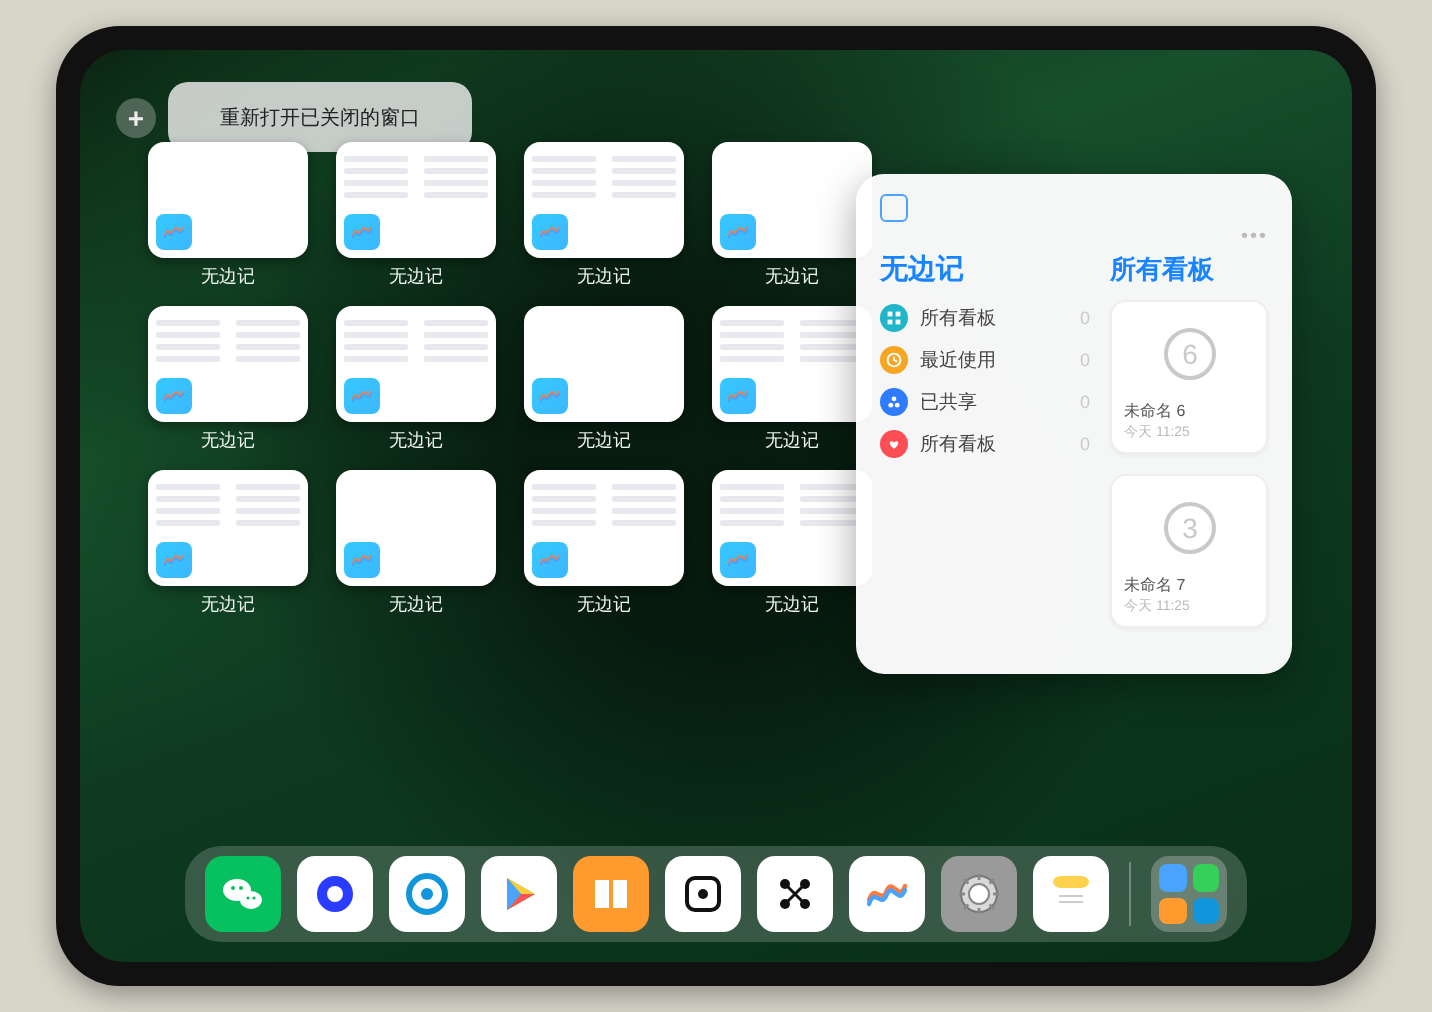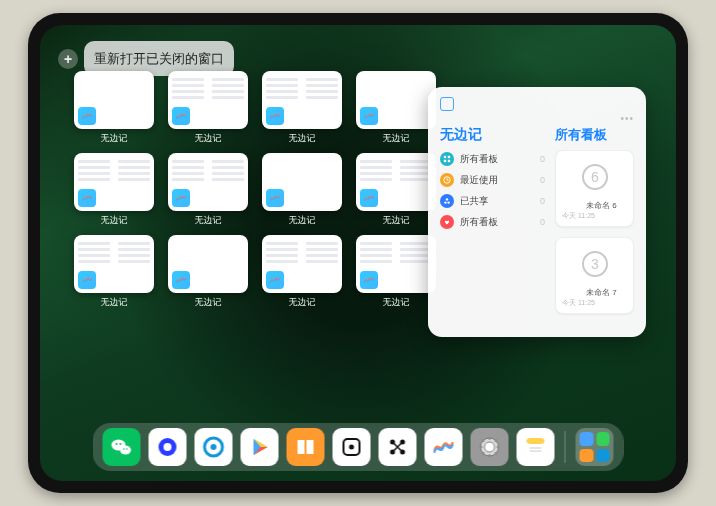--- a/index.html
+++ b/index.html
@@ -46,23 +46,23 @@
   }
   .plusbtn {
     width: 20px; height: 20px; border-radius: 50%;
     background: rgba(200,200,200,.35);
     color: #eee; display:flex; align-items:center; justify-content:center;
     font-size: 14px; font-weight: 600;
     backdrop-filter: blur(2px);
     cursor: pointer;
   }
   .pill {
-    height: 35px; padding: 0 10px;
+    height: 35px; padding: 0 26px;
     background: rgba(230,230,230,.85);
-    color: #222; font-size: 13px;
+    color: #222; font-size: 10px;
     border-radius: 10px; display:flex; align-items:center;
     cursor: pointer;
   }
   
   .grid {
     position: absolute; top: 46px; left: 34px;
     width: 360px;
     display: grid; grid-template-columns: repeat(4, 80px);
     column-gap: 14px; row-gap: 8px;
   }
@@ -113,21 +113,21 @@
   .card {
     background:#fff; border:1px solid #eee; border-radius:8px;
     padding:5px 6px; margin-bottom:10px;
     box-shadow:0 1px 2px rgba(0,0,0,.05);
     cursor:pointer;
   }
   .card .sketch {
     width:100%; height:42px; display:flex; align-items:center; justify-content:center;
   }
   .card .sketch svg { stroke:#c9c9c9; fill:none; stroke-width:2; }
-  .card .ct { font-size:8px; color:#555; margin-top:2px;margin-left:24px; }
+  .card .ct { font-size:8px; color:#555; margin-top:2px; }
   .card .cs { font-size:7px; color:#bbb; }
 
   
   .dock {
     position:absolute; left:50%; transform:translateX(-50%);
     bottom:10px; height:48px;
     background: rgba(120,140,128,.42);
     backdrop-filter: blur(6px);
     border-radius:18px;
     padding:5px 10px;

